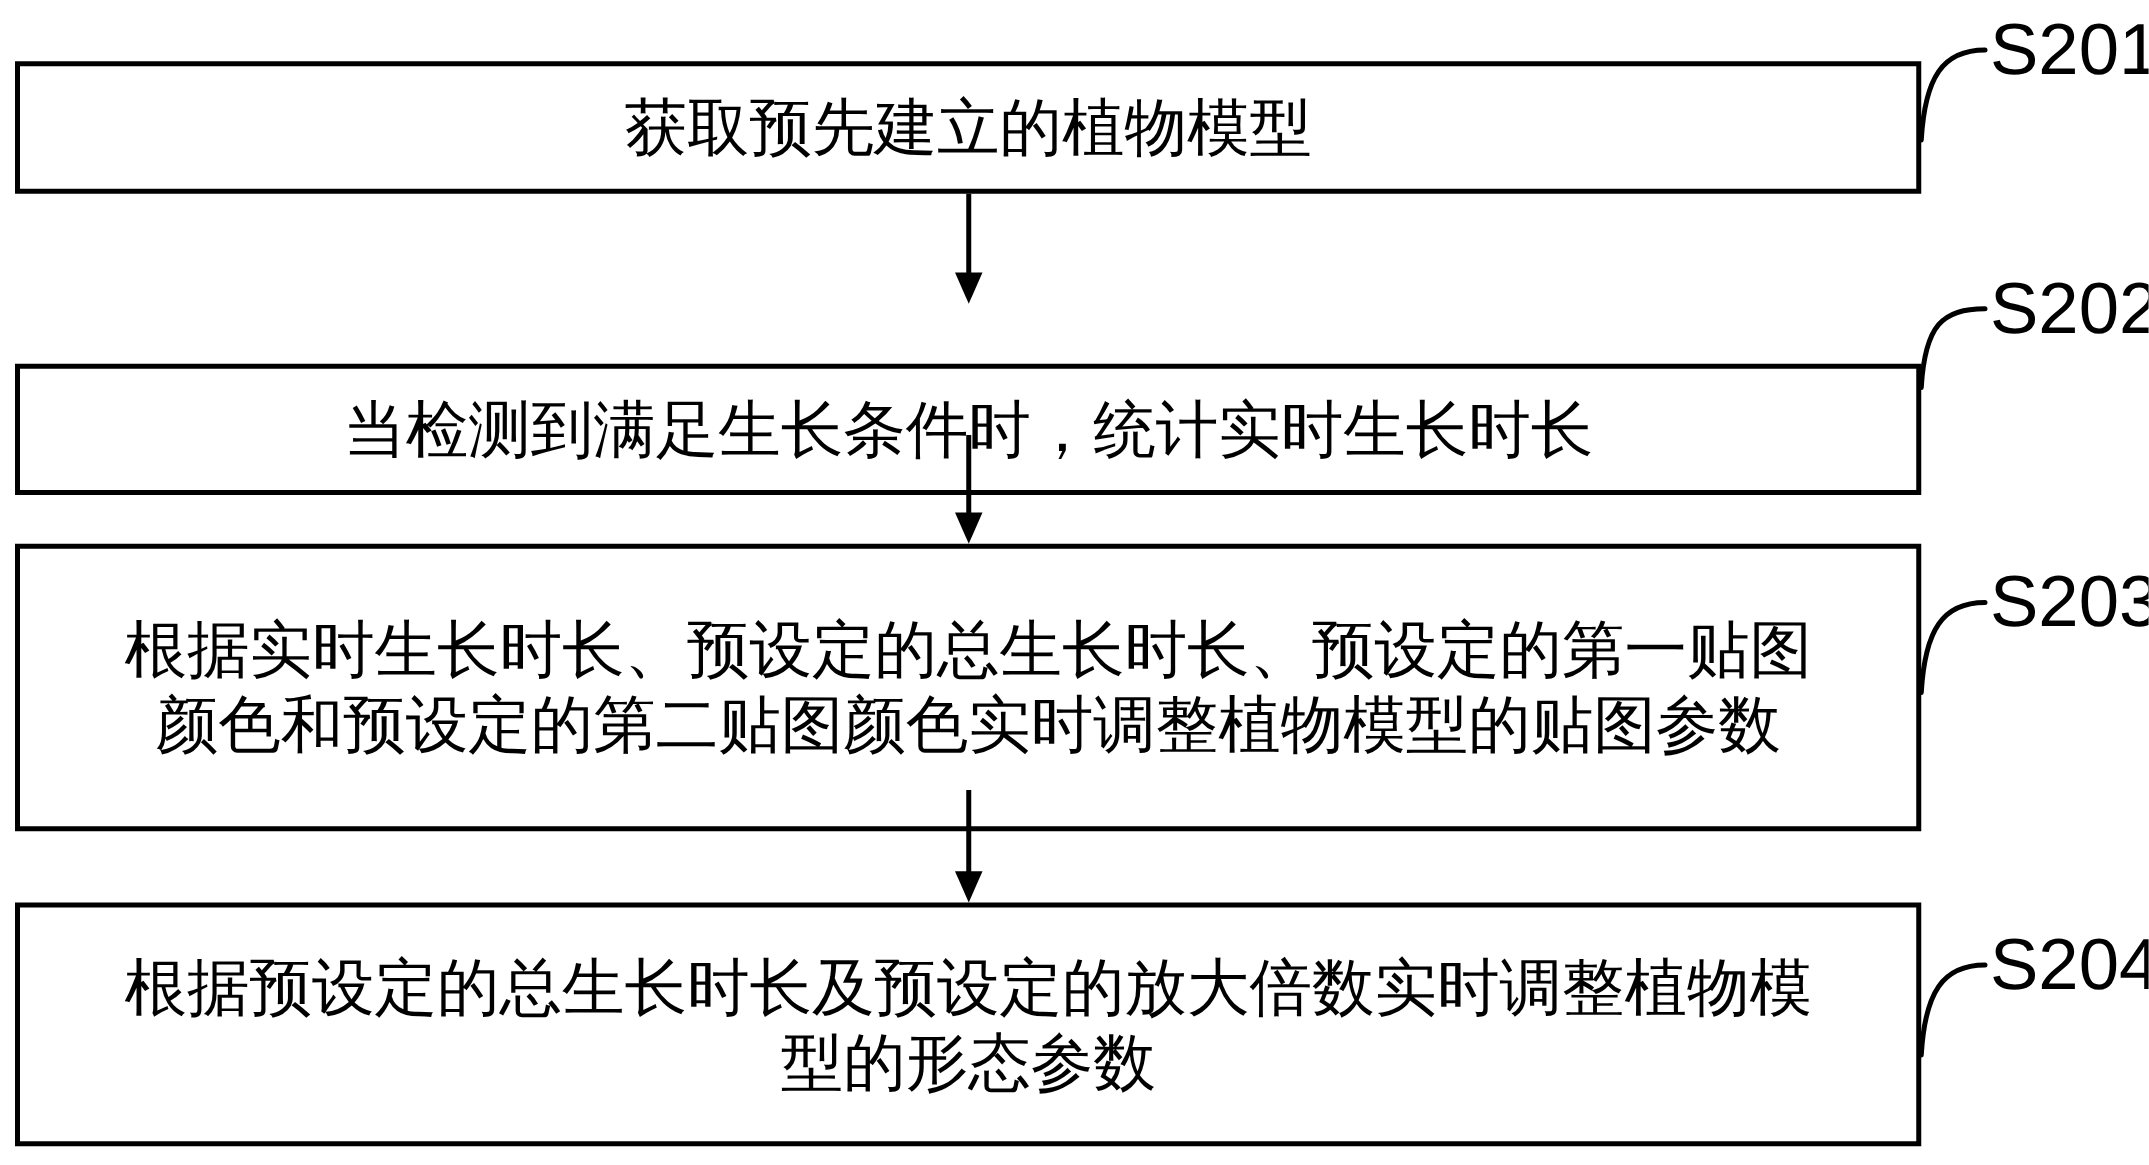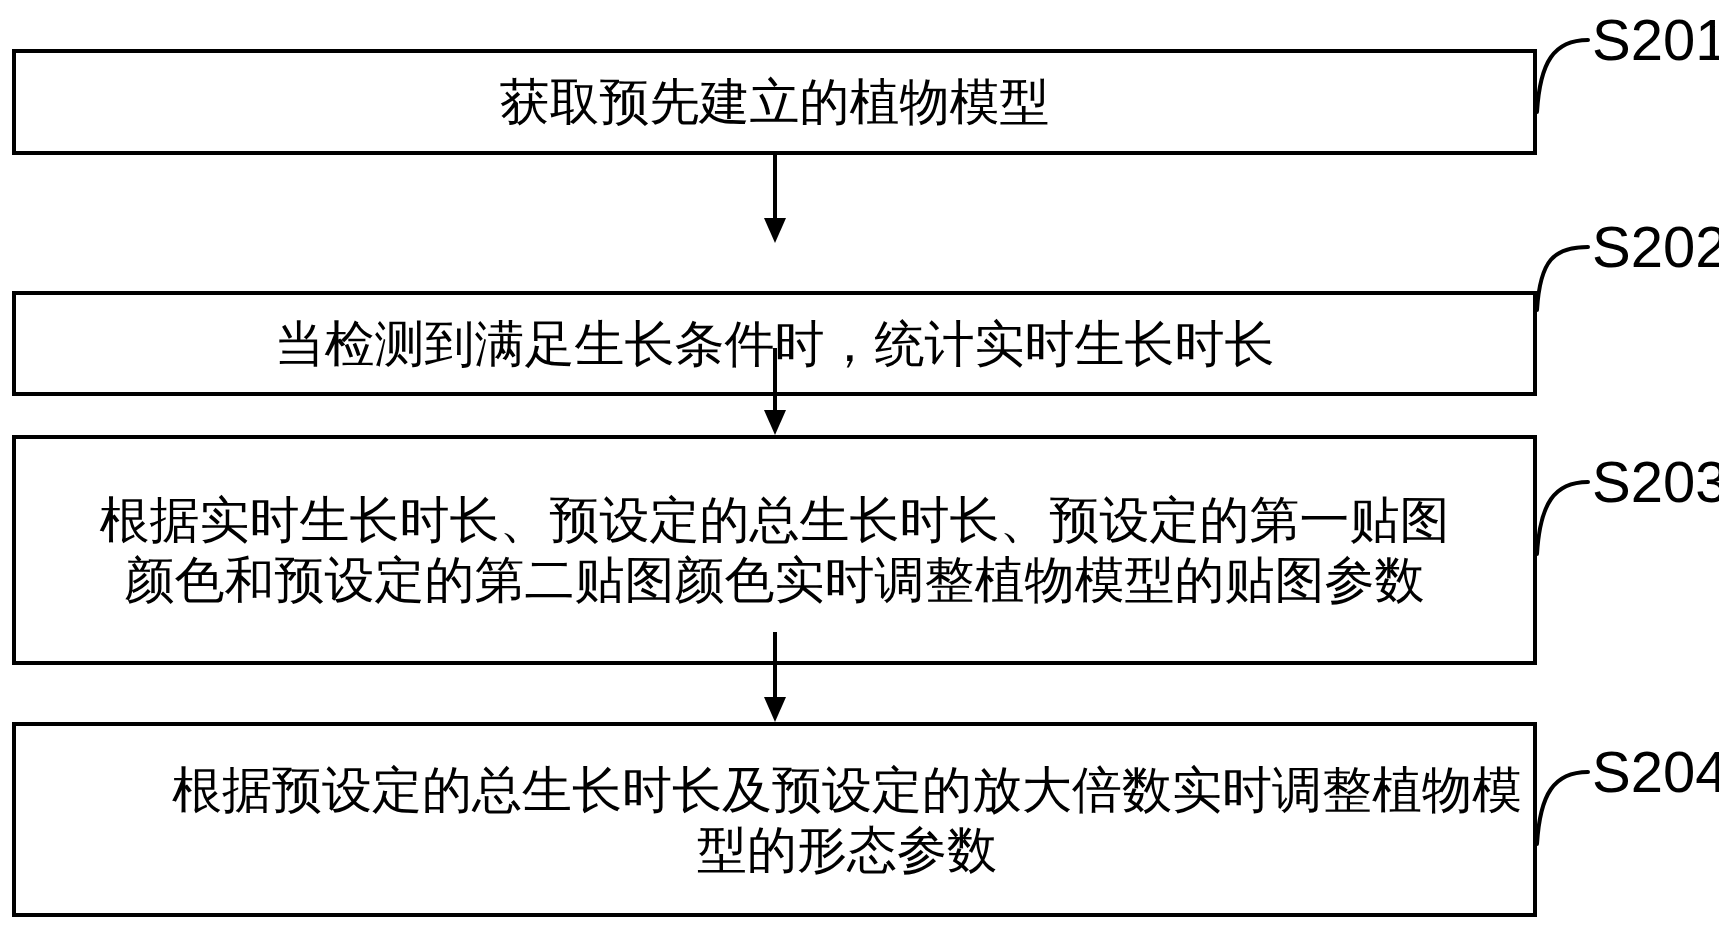--- a/index.html
+++ b/index.html
@@ -23,21 +23,21 @@
     box-sizing: border-box;
     border: 4px solid #000000;
     background: #ffffff;
     display: flex;
     align-items: center;
     justify-content: center;
   }
   #box-s201 { top: 49px;  height: 106px; }
   #box-s202 { top: 243px; height: 105px; margin-top: 48px; }
   #box-s203 { top: 435px; height: 230px; }
-  #box-s204 { top: 722px; height: 195px; justify-content: flex-end; }
+  #box-s204 { top: 722px; height: 195px; }
   .box-text {
     width: 1372px;
     text-align: center;
     font-size: 50px;
     line-height: 60px;
     letter-spacing: 0;
     color: #000000;
   }
   .step-label {
     position: absolute;

